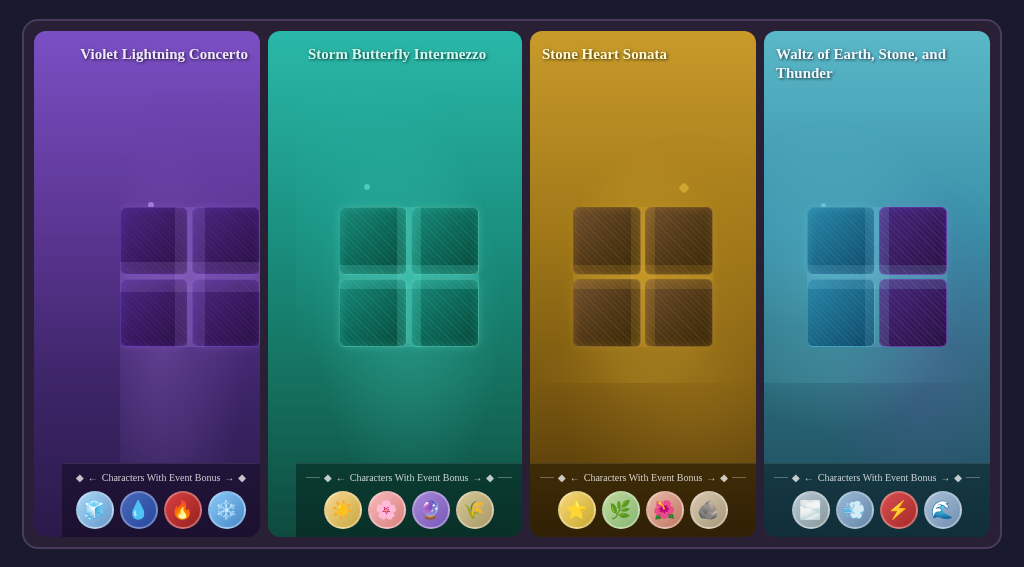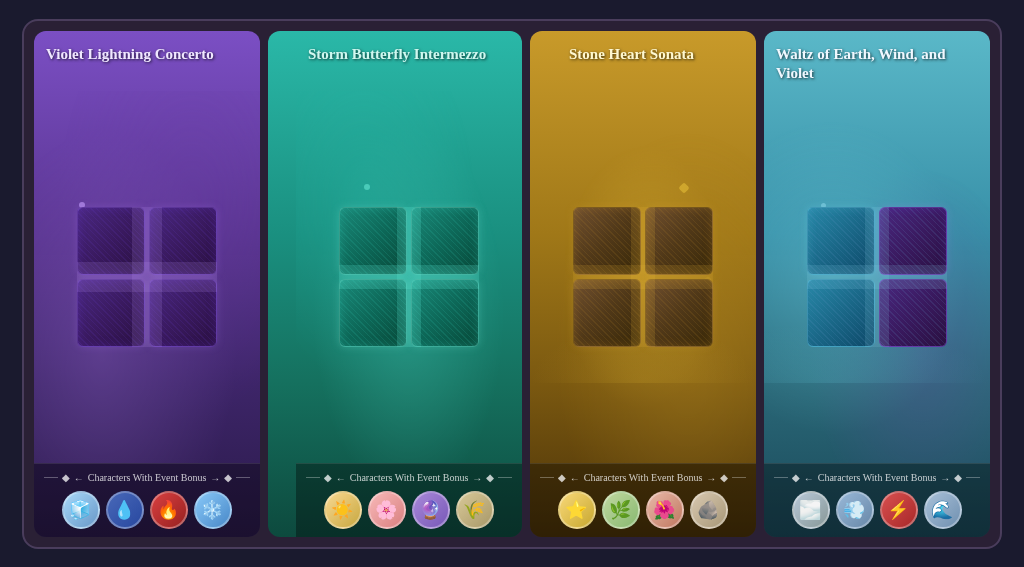--- a/index.html
+++ b/index.html
@@ -27,38 +27,38 @@
 
     .card {
       flex: 1;
       border-radius: 12px;
       overflow: hidden;
       display: flex;
       flex-direction: column;
       position: relative;
     }
 
-    .card-1 { background: linear-gradient(180deg, #7b4fc4 0%, #5a3591 40%, #3d2568 70%, #2a1a4a 100%); }
+    .card-1 { background: linear-gradient(180deg, #7b4fc4 0%, #5a3591 40%, #3d2568 70%, #2a1a4a 100%); align-items: flex-end; }
     .card-2 { background: linear-gradient(180deg, #2ab8a8 0%, #1a9080 40%, #15705e 70%, #0d4a3e 100%); padding-left: 28px; }
     .card-3 { background: linear-gradient(180deg, #c89a2a 0%, #a07818 40%, #7a5810 70%, #4a3208 100%); }
     .card-4 { background: linear-gradient(180deg, #5ab8c8 0%, #3890a8 40%, #2a6878 70%, #1a4858 100%); }
 
     .card-title {
       padding: 14px 12px 8px;
       font-size: 15px;
       font-weight: bold;
       color: #ffffff;
       text-shadow: 1px 1px 3px rgba(0,0,0,0.7);
       line-height: 1.3;
       min-height: 60px;
     }
 
     .card-1 .card-title { color: #f0e8ff; }
     .card-2 .card-title { color: #d0f8f0; }
-    .card-3 .card-title { color: #fff8d0; margin-left: 27px; }
+    .card-3 .card-title { color: #fff8d0; }
     .card-4 .card-title { color: #f0f8ff; }
 
     .card-image-area {
       flex: 1;
       position: relative;
       overflow: hidden;
       display: flex;
       align-items: center;
       justify-content: center;
     }
@@ -495,21 +495,21 @@
             <div class="char-face">🌺</div>
           </div>
         <div class="char-avatar char-4">
             <div class="char-face">🪨</div>
           </div>
       </div>
     </div>
   </div>
 
   <div class="card card-4">
-    <div class="card-title">Waltz of Earth, Wind, and Violet</div>
+    <div class="card-title">Waltz of Earth, Stone, and Thunder</div>
     <div class="card-image-area">
       <div class="bg-swirl"></div>
       <div class="swirl-bottom"></div>
       <div class="particle p1"></div>
       <div class="particle p2"></div>
       <div class="cube-grid">
         <div class="cube"></div>
         <div class="cube"></div>
         <div class="cube"></div>
         <div class="cube"></div>

